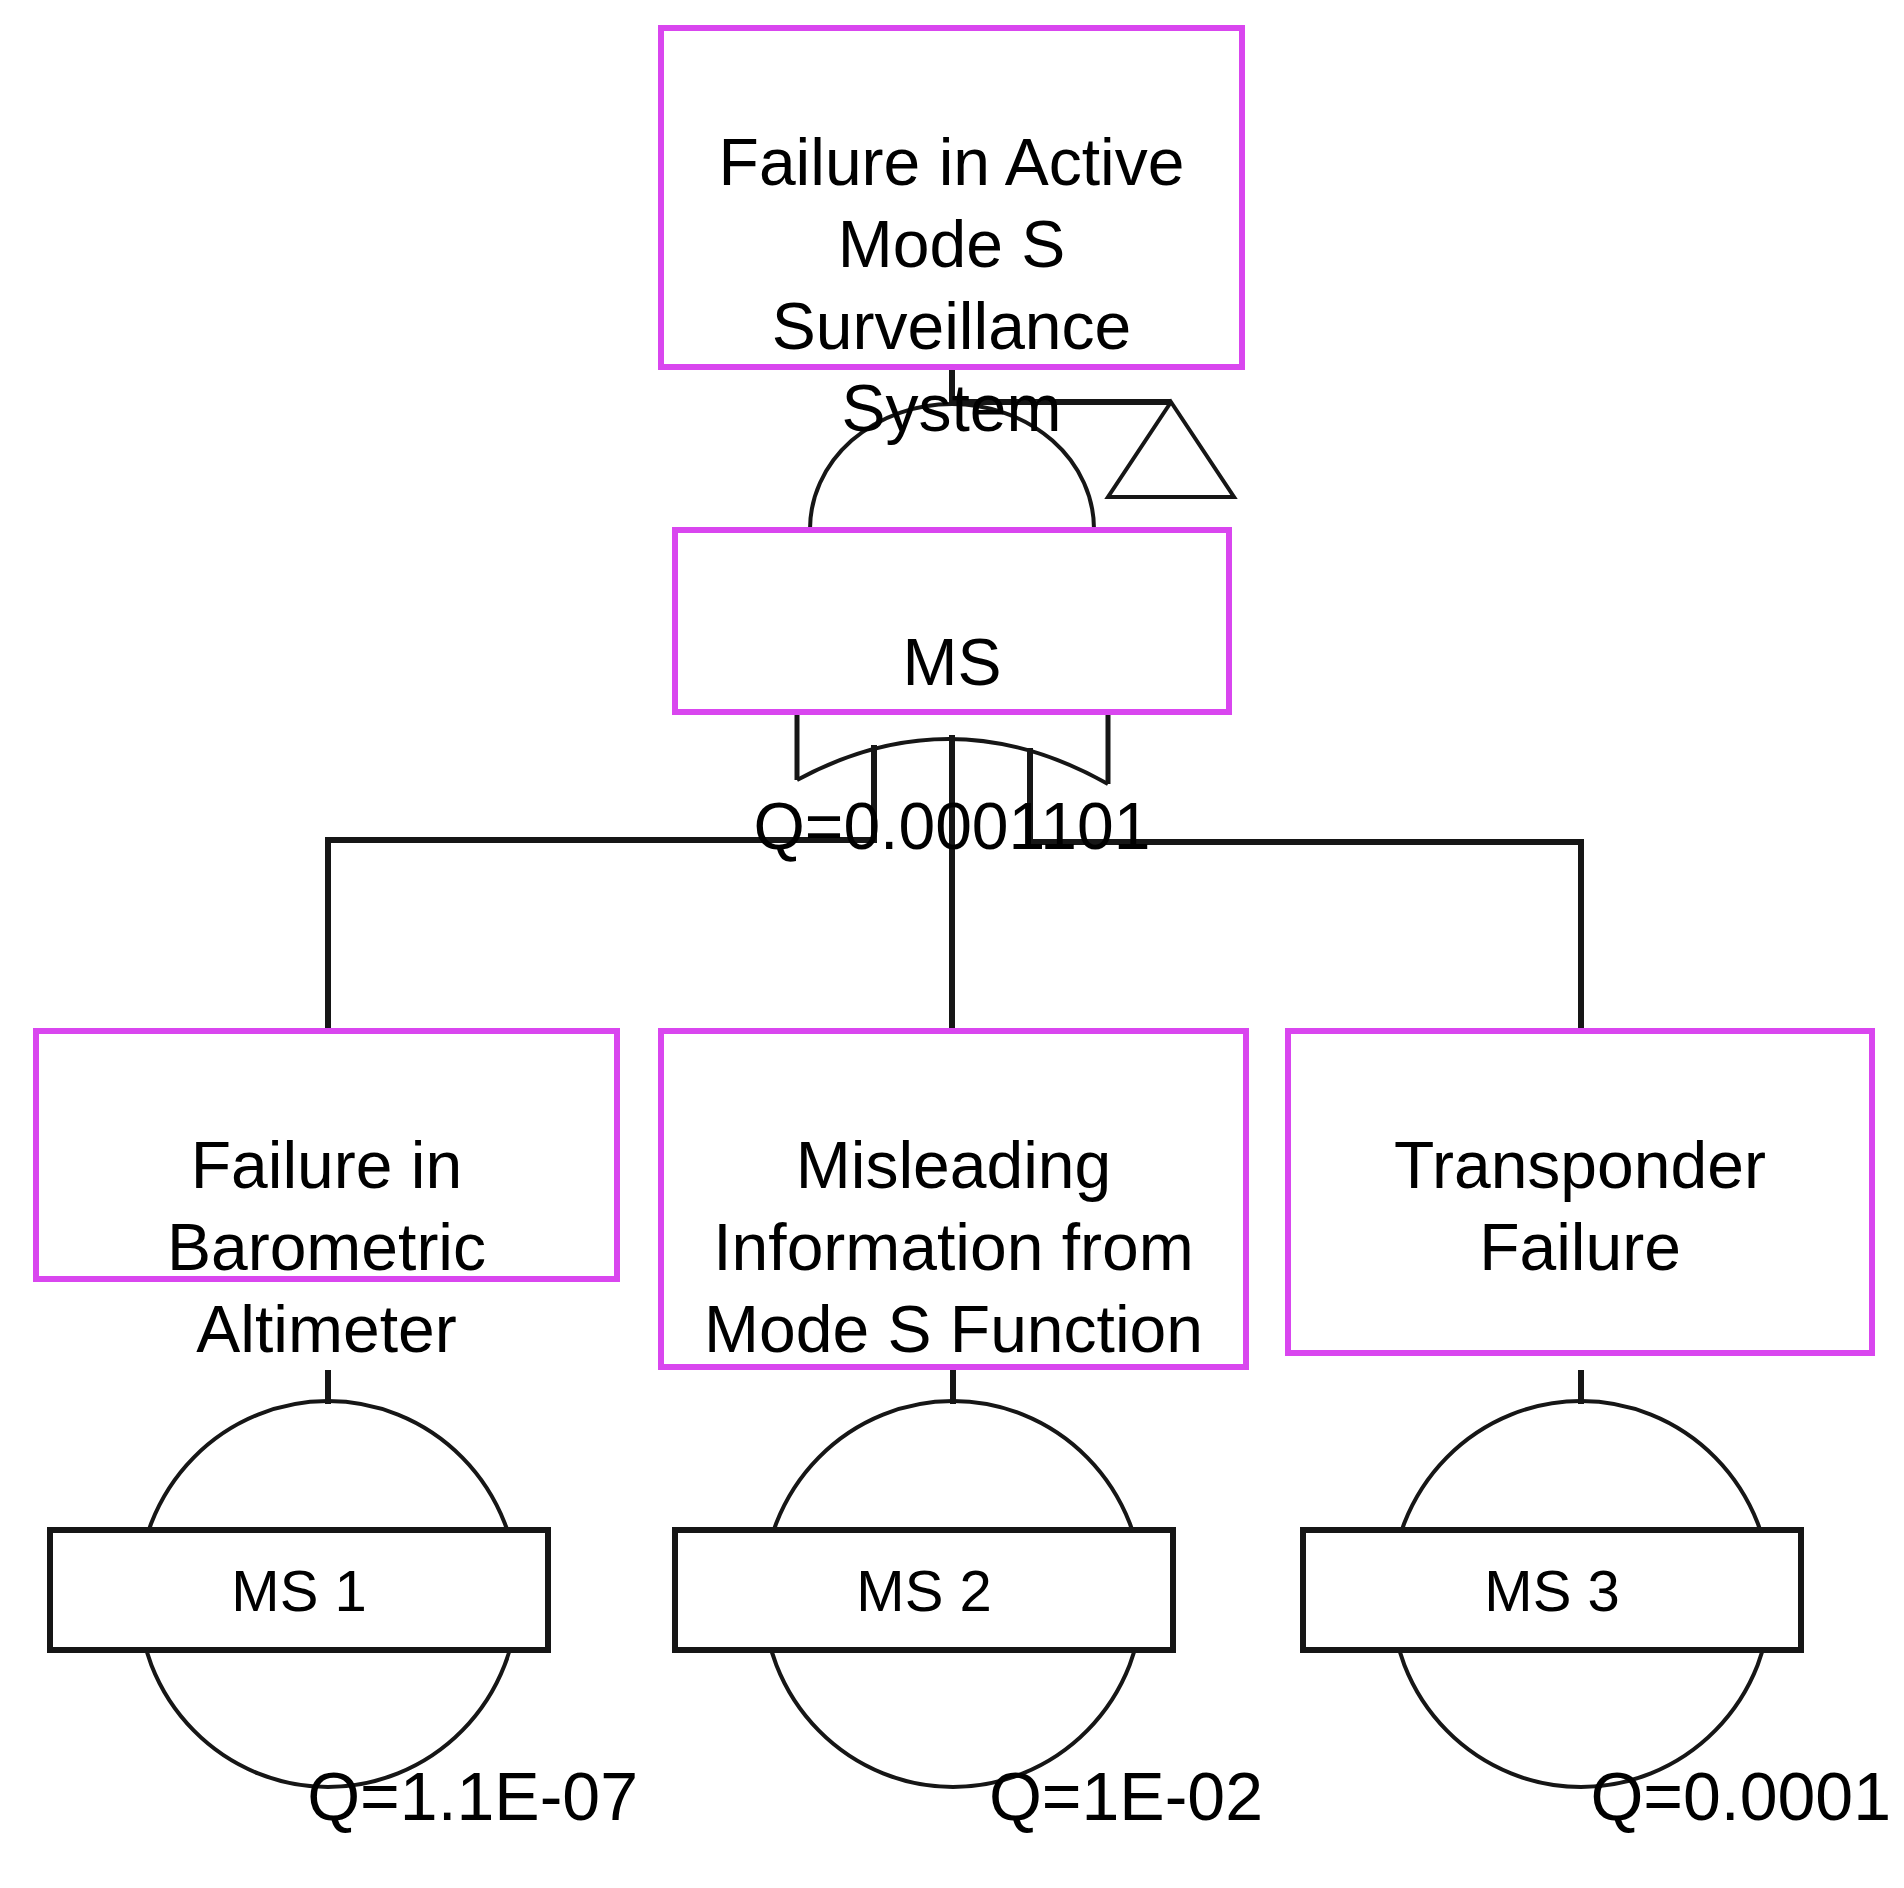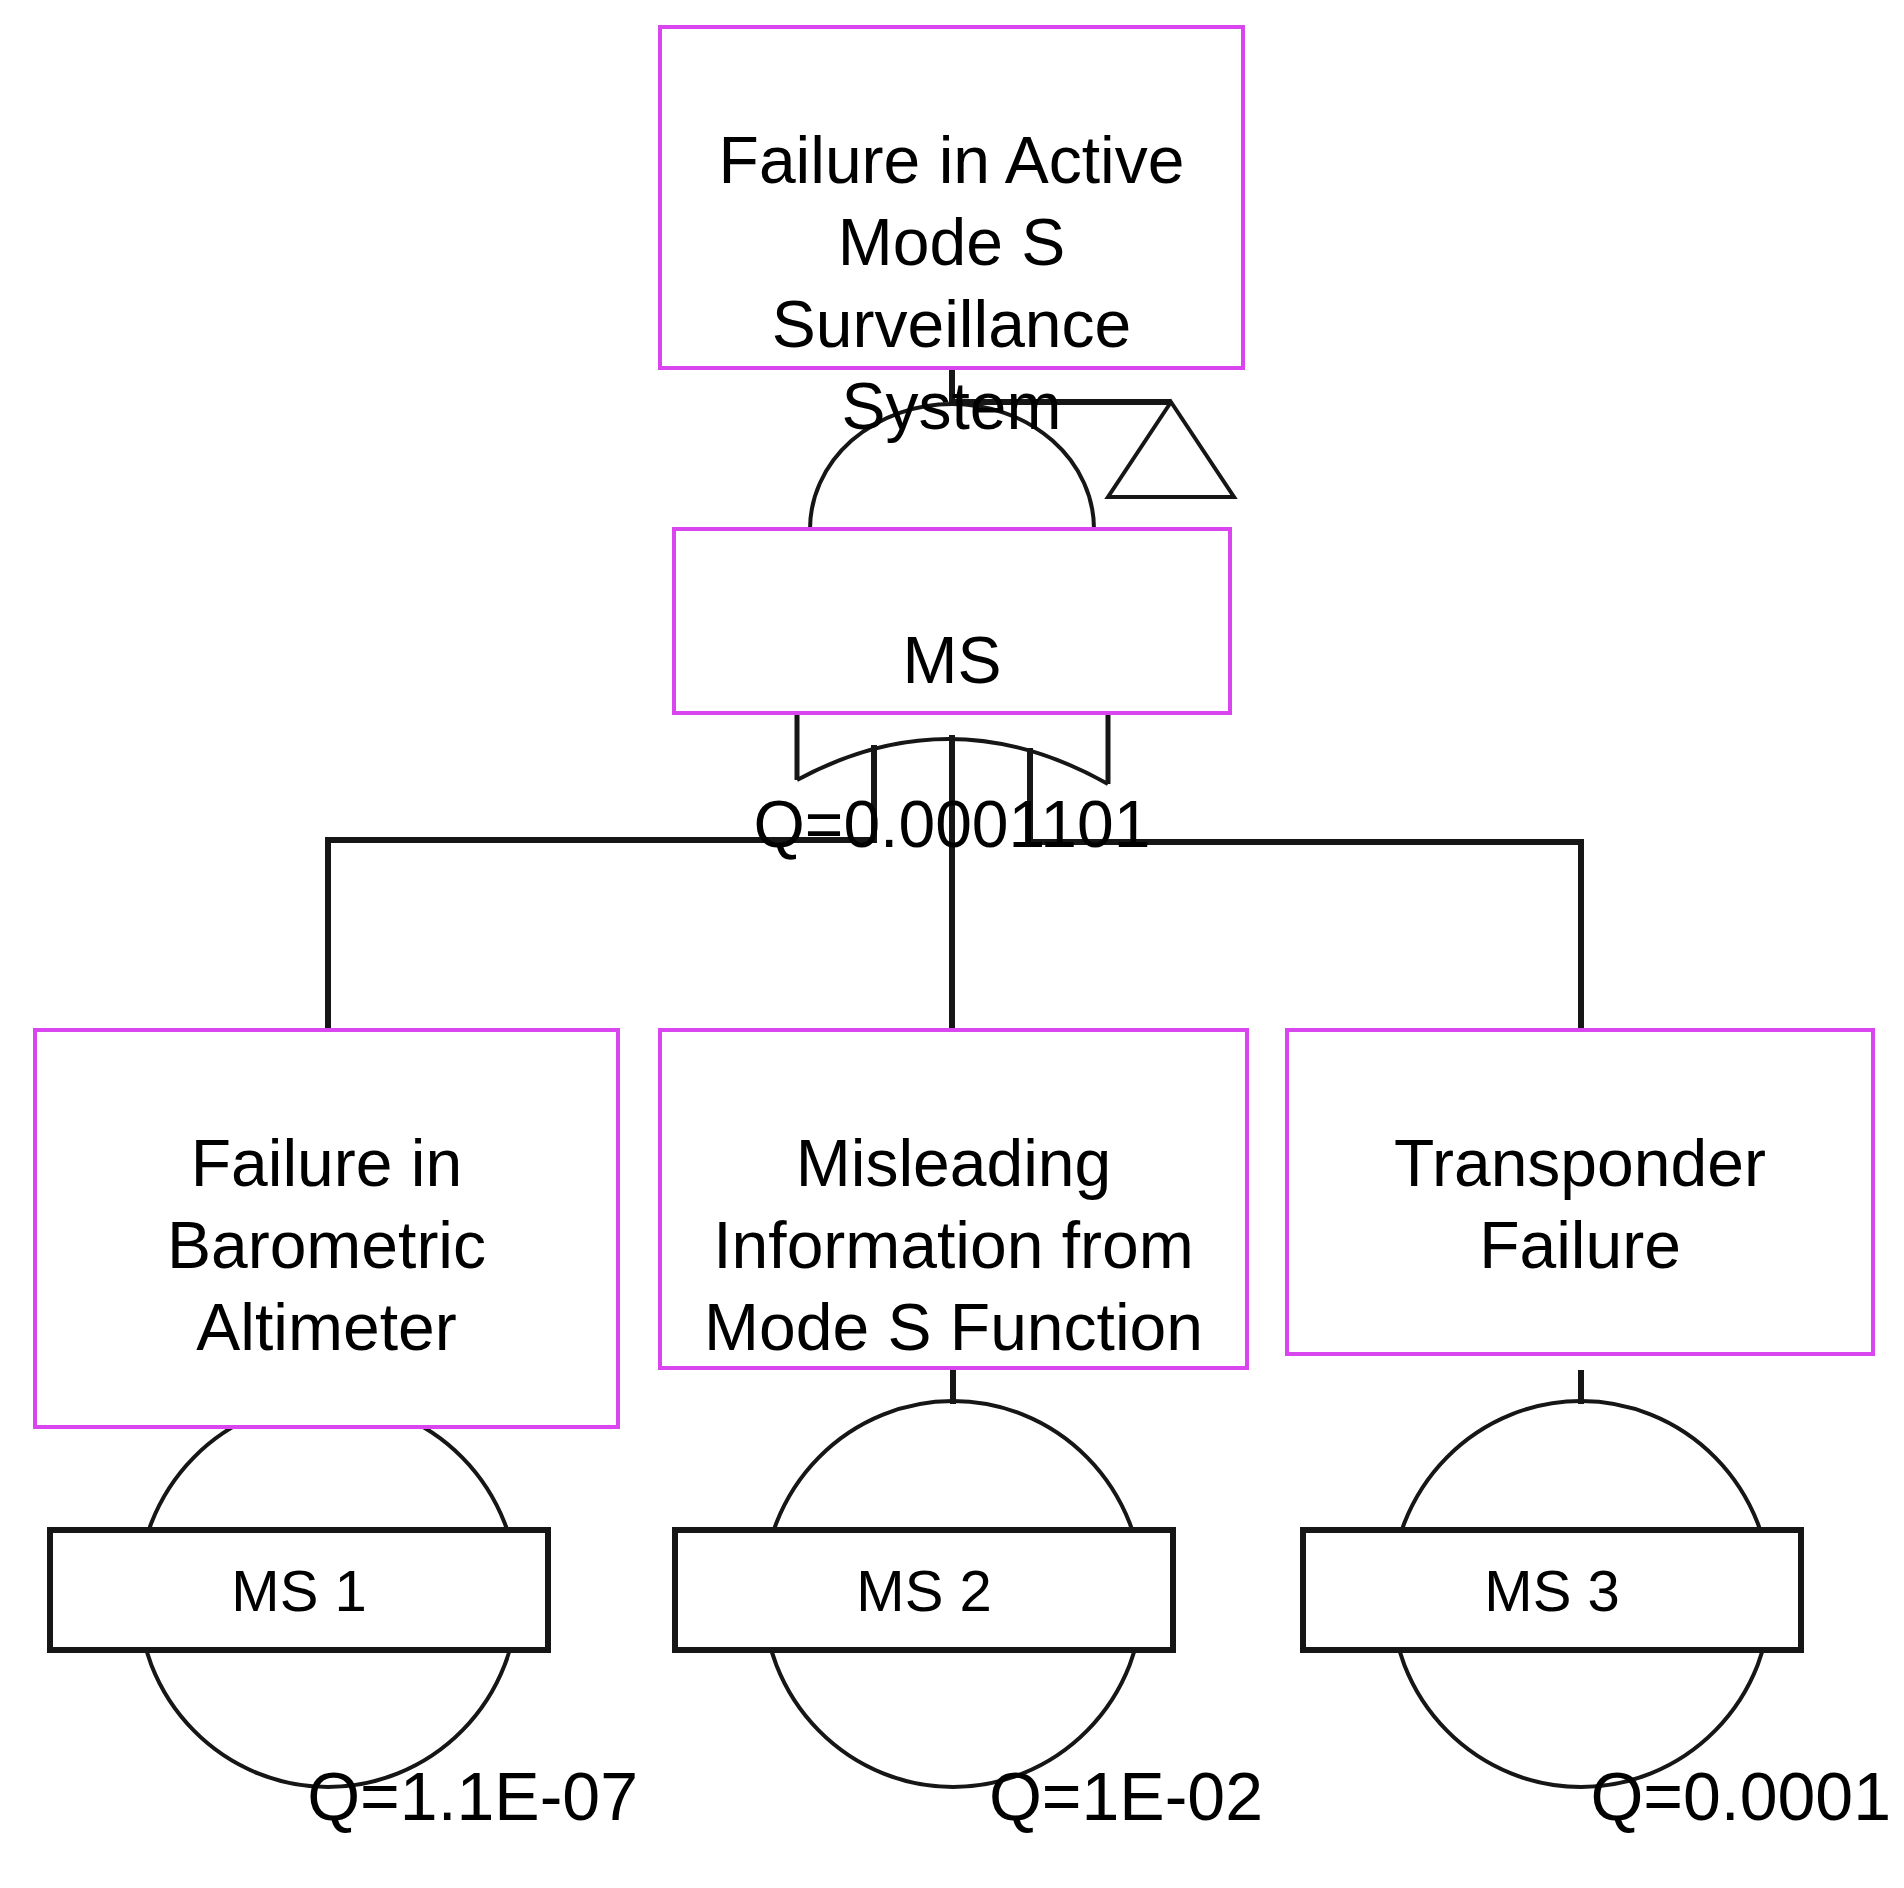--- a/index.html
+++ b/index.html
@@ -13,35 +13,35 @@
     color: #000000;
     overflow: hidden;
   }
   #wires {
     position: absolute;
     left: 0; top: 0;
     width: 1904px; height: 1888px;
   }
   .box {
     position: absolute;
-    border: 4px solid #d946ef;
+    border: 6px solid #d946ef;
     background: #ffffff;
     text-align: center;
     white-space: pre-line;
   }
   .event-text {
     font-size: 66px;
     line-height: 82px;
     padding-top: 8px;
     width: 100%;
   }
   .top-box   { left: 658px;  top: 25px;   width: 587px; height: 345px; }
   .gate-box  { left: 672px;  top: 527px;  width: 560px; height: 188px;
                font-size: 66px; line-height: 82px; padding-top: 6px; }
-  .child-1   { left: 33px;   top: 1028px; width: 587px; height: 401px; }
+  .child-1   { left: 33px;   top: 1028px; width: 587px; height: 254px; }
   .child-2   { left: 658px;  top: 1028px; width: 591px; height: 342px; }
   .child-3   { left: 1285px; top: 1028px; width: 590px; height: 328px; }
   .label-box {
     position: absolute;
     top: 1527px;
     width: 504px; height: 126px;
     border: 6px solid #161616;
     background: #ffffff;
     display: flex; align-items: center; justify-content: center;
     font-size: 58px;

